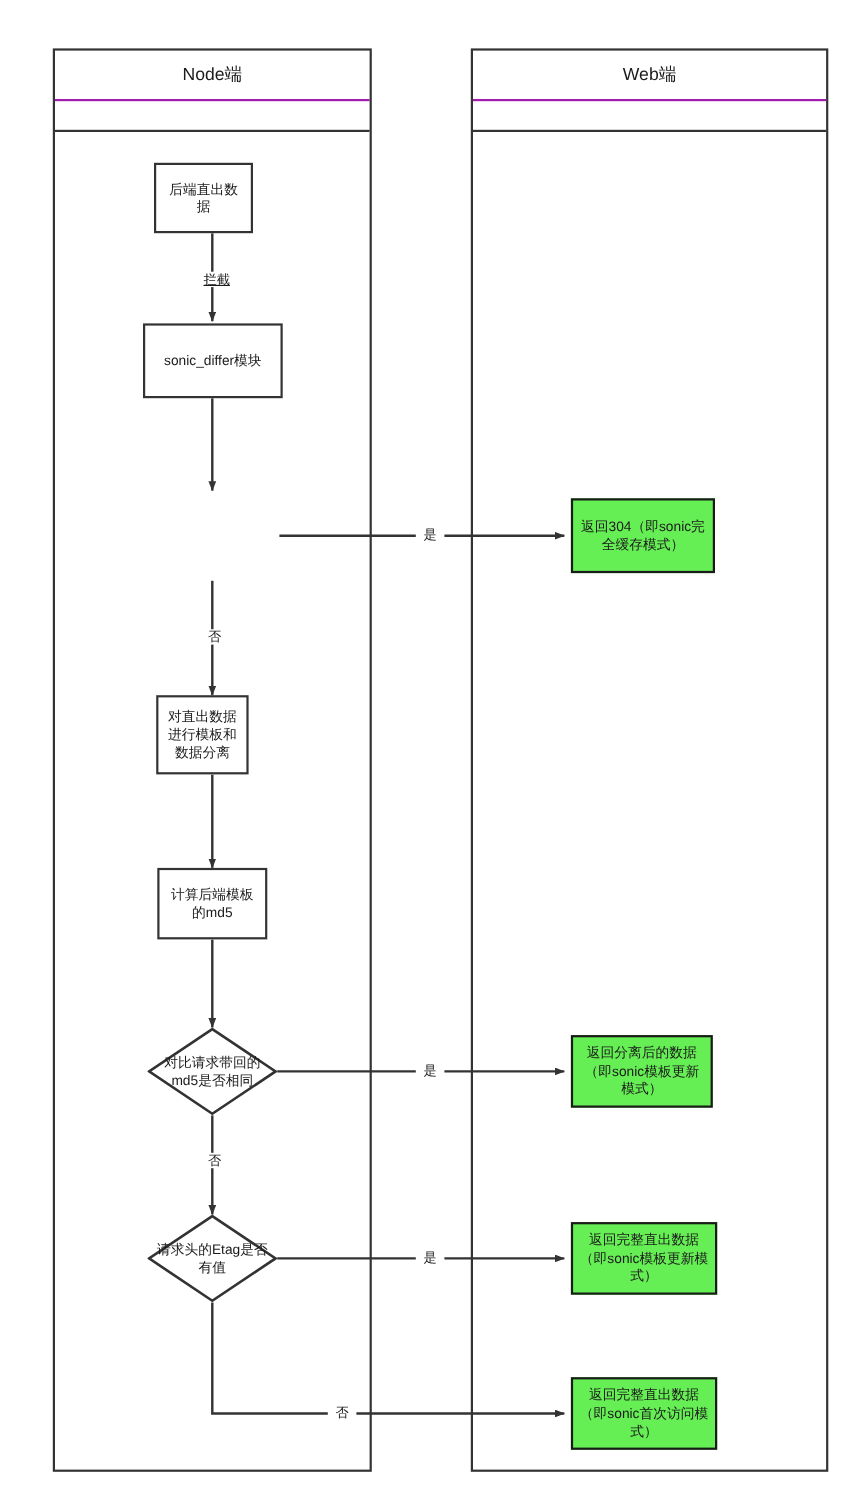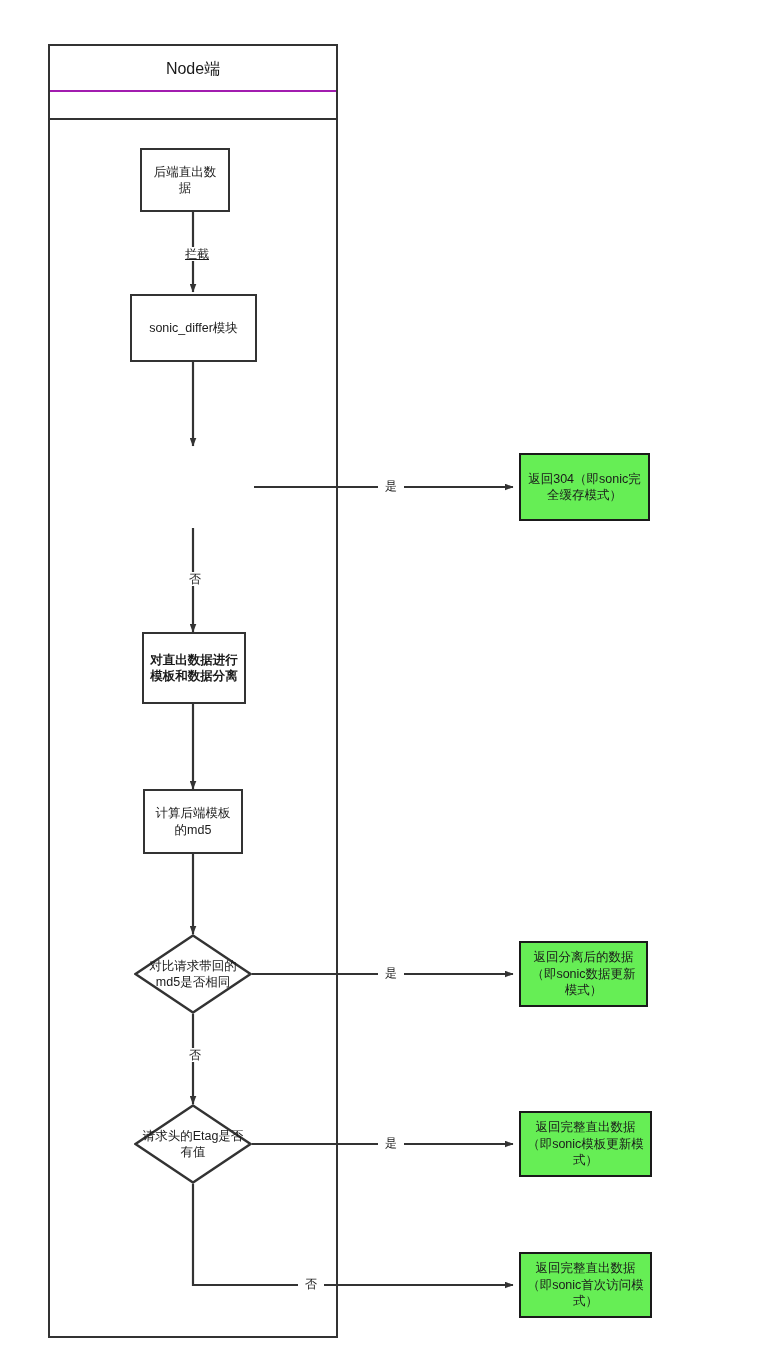--- a/index.html
+++ b/index.html
@@ -116,20 +116,24 @@
 </head>
 <body>
 
 <div id="canvas">
 
   <div class="lane" style="left:48px; top:44px; width:290px; height:1294px;">
     <div class="lane-title">Node端</div>
     <div class="lane-subband"></div>
   </div>
 
+  <div class="lane" style="left:428px; top:44px; width:325px; height:1294px;">
+    <div class="lane-title">Web端</div>
+    <div class="lane-subband"></div>
+  </div>
 
   <svg class="layer-svg" viewBox="0 0 784 1371" xmlns="http://www.w3.org/2000/svg">
     <defs>
       <marker id="arrowhead" markerWidth="9" markerHeight="7" refX="8.5" refY="3.5" orient="auto" markerUnits="userSpaceOnUse">
         <polygon points="0 0, 9 3.5, 0 7" fill="#333333"></polygon>
       </marker>
     </defs>
     <g stroke="#333333" stroke-width="2.2" fill="none">
 
       <line x1="193" y1="212" x2="193" y2="292" marker-end="url(#arrowhead)"></line>
@@ -156,21 +160,21 @@
 
   <div class="node process" style="left:140px; top:148px; width:90px; height:64px;">
     <span class="label">后端直出数据</span>
   </div>
 
   <div class="node process" style="left:130px; top:294px; width:127px; height:68px;">
     <span class="label">sonic_differ模块</span>
   </div>
 
 
-  <div class="node process" style="left:142px; top:632px; width:104px; height:72px;font-weight:bold;">
+  <div class="node process" style="left:142px; top:632px; width:84px; height:72px;">
     <span class="label">对直出数据进行模板和数据分离</span>
   </div>
 
   <div class="node process" style="left:143px; top:789px; width:100px; height:65px;">
     <span class="label">计算后端模板的md5</span>
   </div>
 
   <div class="node decision" style="left:134px; top:934px; width:118px; height:80px;">
     <svg class="dshape" viewBox="0 0 118 80" preserveAspectRatio="none">
       <polygon points="59,1.5 116.5,40 59,78.5 1.5,40" fill="#ffffff" stroke="#333333" stroke-width="2.4" vector-effect="non-scaling-stroke"></polygon>
@@ -183,21 +187,21 @@
       <polygon points="59,1.5 116.5,40 59,78.5 1.5,40" fill="#ffffff" stroke="#333333" stroke-width="2.4" vector-effect="non-scaling-stroke"></polygon>
     </svg>
     <span class="label">请求头的Etag是否有值</span>
   </div>
 
   <div class="node terminal" style="left:519px; top:453px; width:131px; height:68px;">
     <span class="label">返回304（即sonic完全缓存模式）</span>
   </div>
 
   <div class="node terminal" style="left:519px; top:941px; width:129px; height:66px;">
-    <span class="label">返回分离后的数据（即sonic数据更新模式）</span>
+    <span class="label">返回分离后的数据（即sonic模板更新模式）</span>
   </div>
 
   <div class="node terminal" style="left:519px; top:1111px; width:133px; height:66px;text-align:center;">
     <span class="label">返回完整直出数据（即sonic模板更新模式）</span>
   </div>
 
   <div class="node terminal" style="left:519px; top:1252px; width:133px; height:66px;">
     <span class="label">返回完整直出数据（即sonic首次访问模式）</span>
   </div>
 

